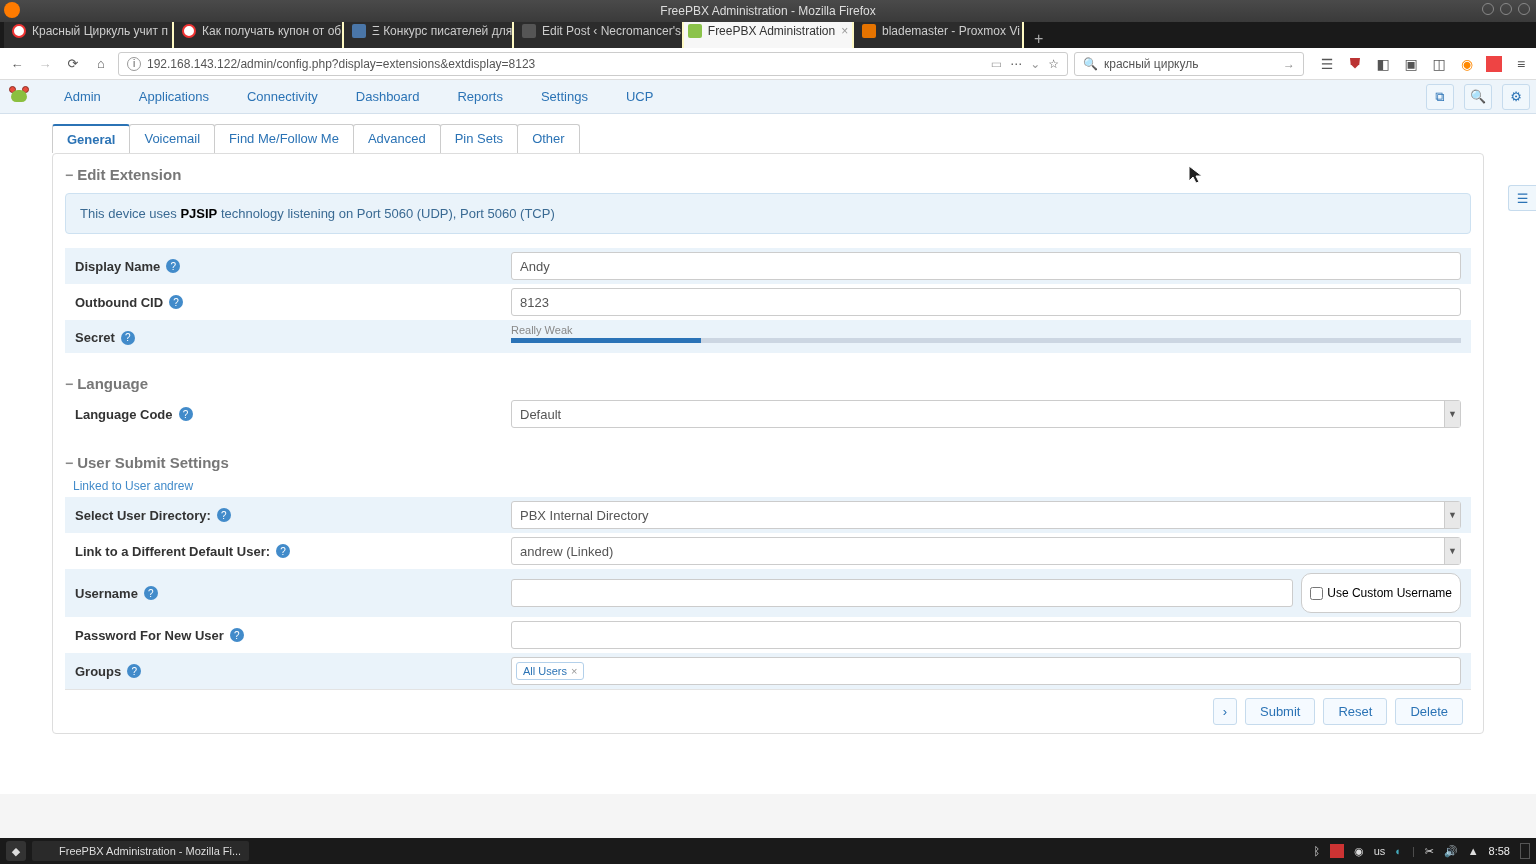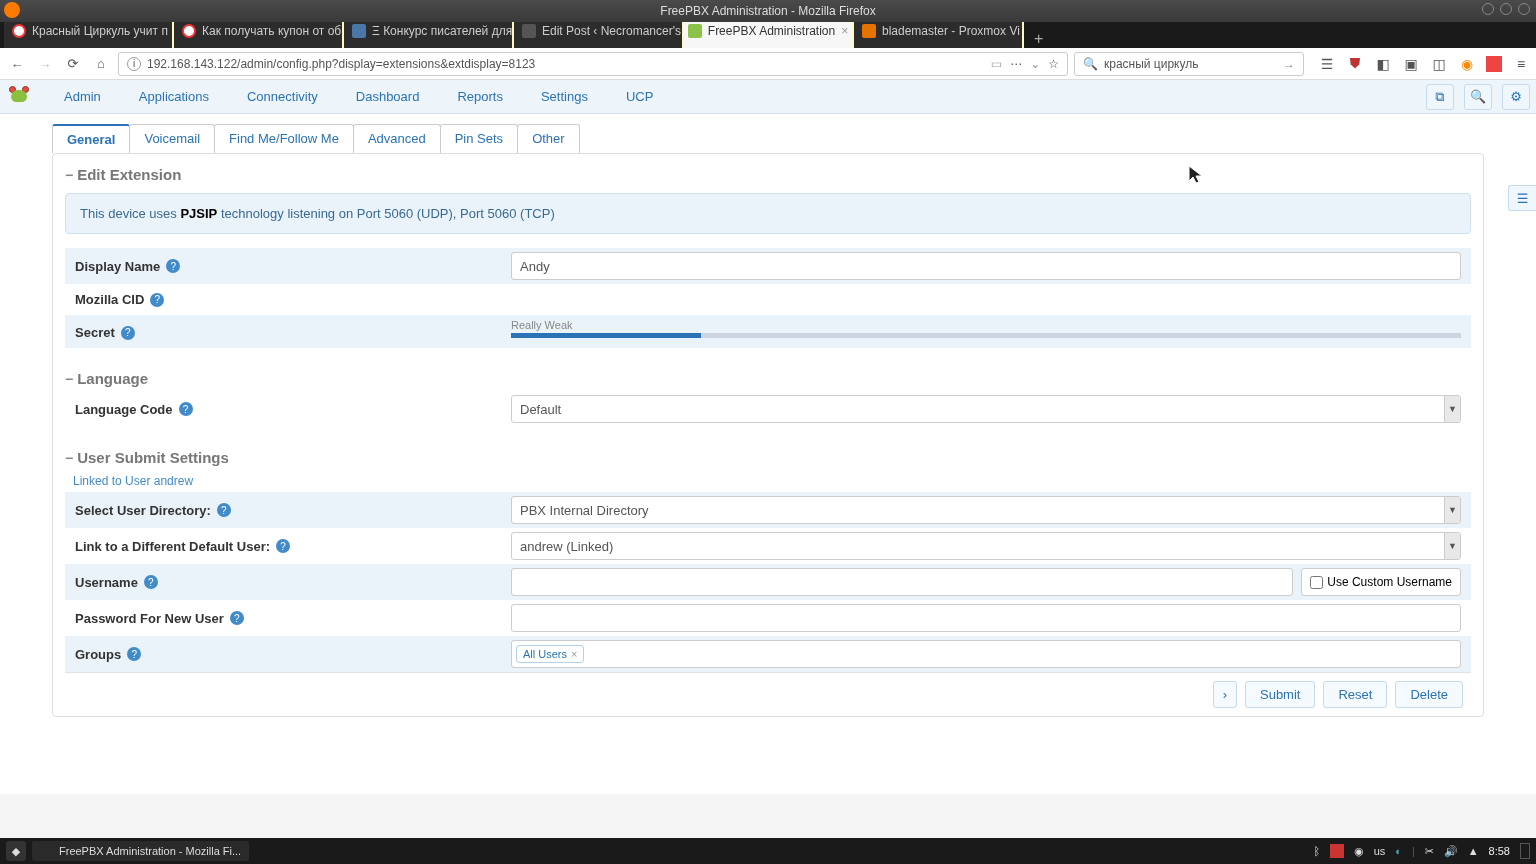--- a/index.html
+++ b/index.html
@@ -212,22 +212,25 @@
           <div class="label">
               <span>Display Name</span>
               <span class="help">?</span>
             </div>
           <div class="ctrl">
               <input type="text" value="Andy" style="">
             </div>
         </div>
         <div class="field-row" style="background:#fff">
           <div class="label">
-              <span>Mozilla CID</span>
+              <span>Outbound CID</span>
               <span class="help">?</span>
+            </div>
+          <div class="ctrl">
+              <input type="text" value="8123" style="">
             </div>
         </div>
         <div class="field-row" style="background:#eaf3fa;align-items:flex-start;">
           <div class="label" style="padding-top:10px">
               <span>Secret</span>
               <span class="help">?</span>
             </div>
           <div class="ctrl" style="flex-direction:column;align-items:stretch;">
             <span class="pwlabel">Really Weak</span>
             <div class="pwmeter">
@@ -284,21 +287,21 @@
             </div>
           </div>
       </div>
       <div class="field-row" style="background:#eaf3fa">
         <div class="label">
             <span>Username</span>
             <span class="help">?</span>
           </div>
         <div class="ctrl" style="gap:8px;">
           <input type="text" class="readonly" disabled="" style="">
-          <div style="flex:0 0 auto;display:flex;align-items:center;gap:4px;background:#fff;border:1px solid #ccc;border-radius:3px;padding:4px 8px;height:28px">
+          <div style="flex:0 0 auto;display:flex;align-items:center;gap:4px;background:#fff;border:1px solid #ccc;border-radius:10px;padding:4px 8px;height:40px">
             <input type="checkbox" style="">
             <span style="font-size:12px">Use Custom Username</span>
           </div>
         </div>
       </div>
       <div class="field-row" style="background:#fff">
         <div class="label">
             <span>Password For New User</span>
             <span class="help">?</span>
           </div>

